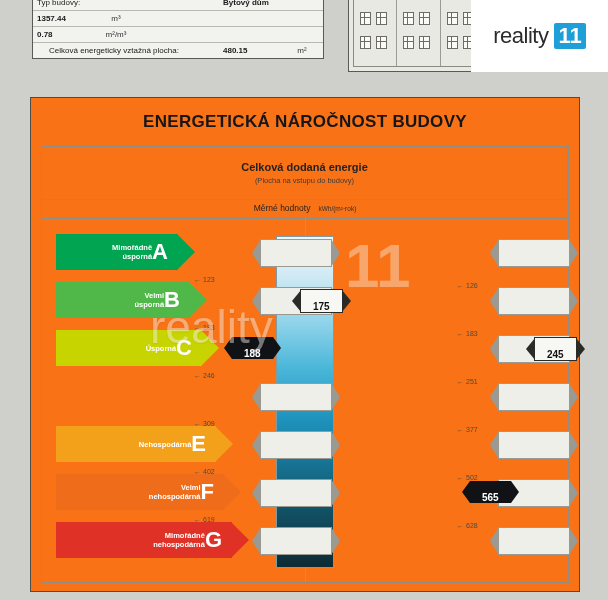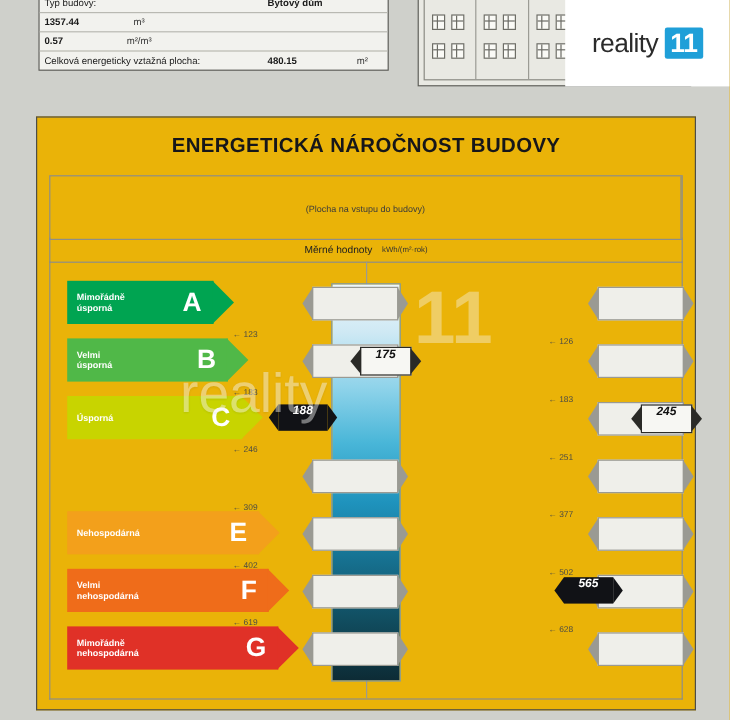--- a/index.html
+++ b/index.html
@@ -12,21 +12,21 @@
   
   #top-table{
     position:absolute;left:32px;top:-6px;width:290px;
     background:#f2f2ee;border:1px solid #5a5a55;
     font-size:8px;color:#1a1a1a;
   }
   #top-table .row{
     display:flex;align-items:center;height:15px;
     border-bottom:1px solid #b9b9b2;padding:0 4px;
   }
-  #top-table .row:last-child{border-bottom:none;}
+  #top-table .row:last-child{border-bottom:none;margin-left:12px;}
   #top-table .lbl{flex:1;white-space:nowrap;}
   #top-table .val{font-weight:bold;width:62px;}
   #top-table .unit{width:34px;text-align:center;color:#333;}
 
   
   #sketch{
     position:absolute;left:348px;top:-8px;width:226px;height:78px;
     background:#e9e9e3;border:1px solid #5a5a55;
   }
   #sketch .inner{
@@ -51,21 +51,21 @@
   }
   #logo .txt{font-size:22px;color:#2b2b2b;letter-spacing:-0.5px;}
   #logo .mark{
     display:inline-block;margin-left:6px;color:#ffffff;background:#1f9fd8;
     font-weight:bold;font-size:22px;padding:0 4px;border-radius:2px;line-height:26px;
   }
 
   
   #cert{
     position:absolute;left:30px;top:97px;width:548px;height:493px;
-    background:#eab308;border:1px solid #4d4d48;
+    background:#f97316;border:1px solid #4d4d48;
   }
   #cert-title{
     text-align:center;font-weight:bold;font-size:17px;color:#16161a;
     padding:14px 0 10px;letter-spacing:0.3px;
   }
   #cols{
     position:absolute;left:10px;right:10px;top:48px;height:52px;
     border:1px solid #8e8e87;display:flex;
   }
   #cols .col{
@@ -89,21 +89,21 @@
   }
 
   
   .srow{position:absolute;left:0;width:100%;height:48px;}
   
   .band{
     position:absolute;left:14px;height:36px;display:flex;align-items:center;
     color:#fff;
   }
   .band .bl{
-    flex:1;font-size:7.5px;font-weight:bold;line-height:9px;padding-left:8px;
+    flex:1;font-size:7.5px;font-weight:bold;line-height:9px;padding-left:8px;text-align:right;
   }
   .band .letter{
     font-size:22px;font-weight:bold;padding-right:10px;line-height:22px;
   }
   .band .arrow{
     position:absolute;right:-17px;top:0;width:0;height:0;
     border-top:18px solid transparent;border-bottom:18px solid transparent;
   }
 
   
@@ -119,22 +119,22 @@
   }
   .hex:before,.hex:after{
     content:"";position:absolute;top:-1px;width:0;height:0;
     border-top:14px solid transparent;border-bottom:14px solid transparent;
   }
   .hex:before{left:-9px;border-right:9px solid #9a9a93;}
   .hex:after{right:-9px;border-left:9px solid #9a9a93;}
 
   
   .callout{
-    position:absolute;height:22px;display:flex;align-items:flex-start;justify-content:center;
-    font-size:10px;font-weight:bold;padding:0 12px;font-style:italic;
+    position:absolute;height:22px;display:flex;align-items:flex-end;justify-content:center;
+    font-size:10px;font-weight:bold;padding:0 12px;
   }
   .callout.dark{background:#111216;color:#fff;}
   .callout.light{background:#f7f7f3;color:#111;border:1px solid #2a2a27;}
   .callout .lp,.callout .rp{
     position:absolute;top:0;width:0;height:0;
     border-top:11px solid transparent;border-bottom:11px solid transparent;
   }
   .callout.dark .lp{left:-8px;border-right:8px solid #111216;}
   .callout.dark .rp{right:-8px;border-left:8px solid #111216;}
   .callout.light .lp{left:-9px;border-right:9px solid #2a2a27;}
@@ -175,21 +175,21 @@
   <div class="row">
     <span class="lbl">Typ budovy:</span>
     <span class="val">Bytový dům</span>
     <span class="unit"></span>
   </div>
   <div class="row">
     <span class="val">1357.44</span>
     <span class="unit">m³</span>
   </div>
   <div class="row">
-    <span class="val">0.57</span>
+    <span class="val">0.78</span>
     <span class="unit">m²/m³</span>
   </div>
   <div class="row">
     <span class="lbl">Celková energeticky vztažná plocha:</span>
     <span class="val">480.15</span>
     <span class="unit">m²</span>
   </div>
 </div>
 
 <div id="sketch">
@@ -227,20 +227,21 @@
   <span class="txt">reality</span>
   <span class="mark">11</span>
 </div>
 
 <div id="cert">
 
   <div id="cert-title">ENERGETICKÁ NÁROČNOST BUDOVY</div>
 
   <div id="cols">
     <div class="col">
+      <div class="c-main">Celková dodaná energie</div>
       <div class="c-sub">(Plocha na vstupu do budovy)</div>
     </div>
   </div>
 
   <div id="merne">
     <span>Měrné hodnoty</span>
     <span class="unit">kWh/(m²·rok)</span>
   </div>
 
   <div id="scalebox">

